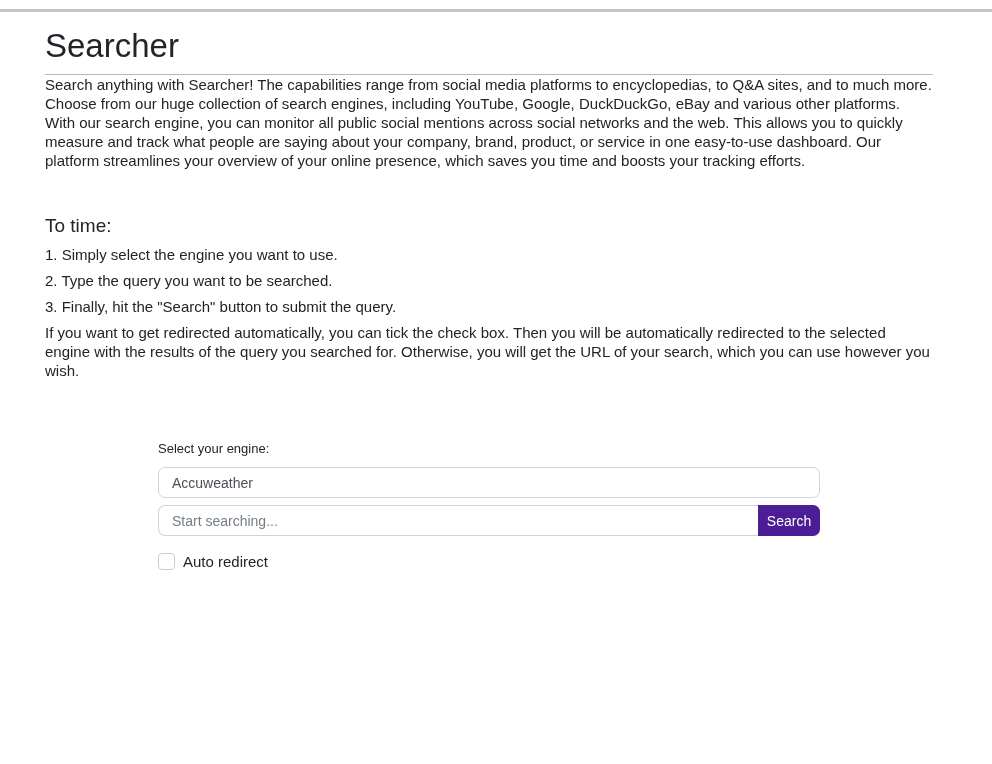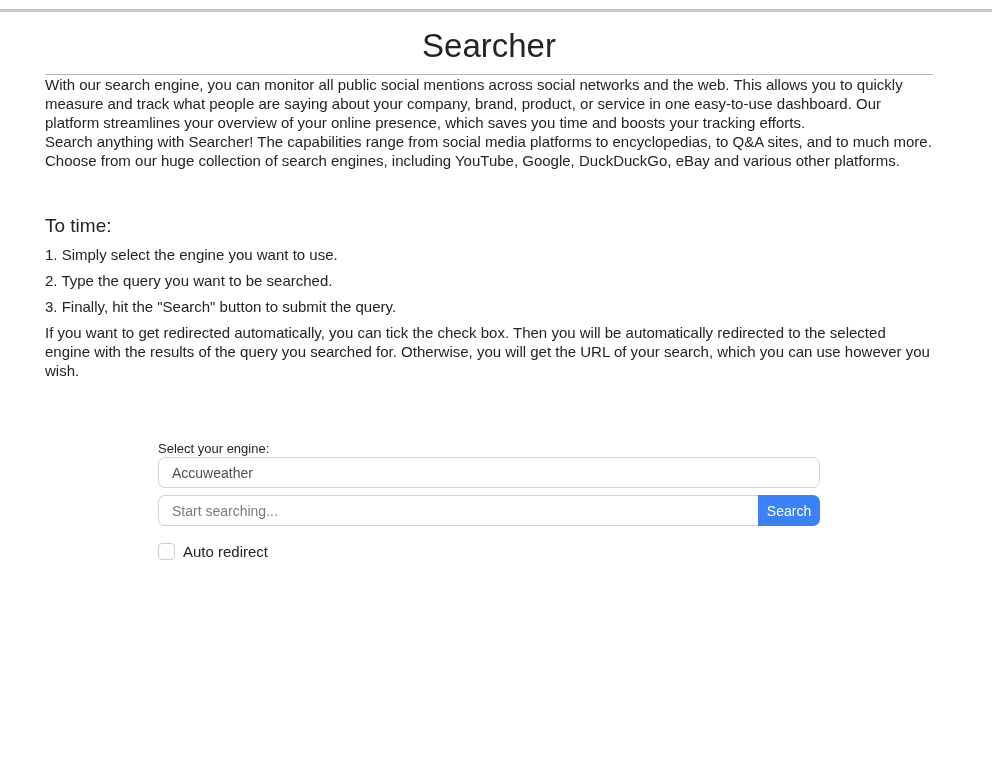--- a/index.html
+++ b/index.html
@@ -23,21 +23,20 @@
   }
   .container {
     margin-left: 45px;
     width: 888px;
   }
   h1.page-title {
     margin: 14px 0 0 0;
     font-size: 33px;
     line-height: 40px;
     font-weight: 500;
-    text-align: center;
     color: #212529;
   }
   hr.title-divider {
     border: none;
     border-top: 1px solid #b8b8b8;
     margin: 8px 0 0 0;
   }
   p.body-text {
     font-size: 15px;
     line-height: 19px;
@@ -68,21 +67,21 @@
   .form-label {
     display: block;
     font-size: 13px;
     line-height: 14px;
     color: #212529;
   }
   .engine-select {
     display: block;
     width: 100%;
     height: 31px;
-    margin-top: 1px;
+    margin-top: 11px;
     padding: 0 13px;
     font-family: "Liberation Sans", sans-serif;
     font-size: 14px;
     color: #495057;
     background: #fff;
     border: 1px solid #ced4da;
     border-radius: 7px;
     outline: none;
   }
   .query-label { margin-top: 17px; }
@@ -104,21 +103,21 @@
     border-radius: 7px 0 0 7px;
     outline: none;
   }
   .query-input::placeholder { color: #757d85; opacity: 1; }
   .search-button {
     flex: 0 0 auto;
     width: 62px;
     height: 31px;
     border: none;
     border-radius: 0 7px 7px 0;
-    background: #3b82f6;
+    background: #4c1d95;
     color: #ffffff;
     font-family: "Liberation Sans", sans-serif;
     font-size: 14px;
     cursor: pointer;
   }
   .check-row {
     margin-top: 17px;
     display: flex;
     align-items: flex-start;
   }
@@ -146,23 +145,23 @@
 
 <div class="page">
 
   <div class="topbar"></div>
 
   <div class="container">
 
     <h1 class="page-title">Searcher</h1>
     <hr class="title-divider">
 
+    <p class="body-text p1">Search anything with Searcher! The capabilities range from social media platforms to encyclopedias, to Q&amp;A sites, and to much more. Choose from our huge collection of search engines, including YouTube, Google, DuckDuckGo, eBay and various other platforms.</p>
+
     <p class="body-text p2">With our search engine, you can monitor all public social mentions across social networks and the web. This allows you to quickly measure and track what people are saying about your company, brand, product, or service in one easy-to-use dashboard. Our platform streamlines your overview of your online presence, which saves you time and boosts your tracking efforts.</p>
-
-    <p class="body-text p1">Search anything with Searcher! The capabilities range from social media platforms to encyclopedias, to Q&amp;A sites, and to much more. Choose from our huge collection of search engines, including YouTube, Google, DuckDuckGo, eBay and various other platforms.</p>
 
     <div class="steps-heading">To time:</div>
 
     <div class="steps">
       <div class="step-item">1. Simply select the engine you want to use.</div>
       <div class="step-item">2. Type the query you want to be searched.</div>
       <div class="step-item">3. Finally, hit the "Search" button to submit the query.</div>
     </div>
 
     <p class="body-text p3">If you want to get redirected automatically, you can tick the check box. Then you will be automatically redirected to the selected engine with the results of the query you searched for. Otherwise, you will get the URL of your search, which you can use however you wish.</p>

